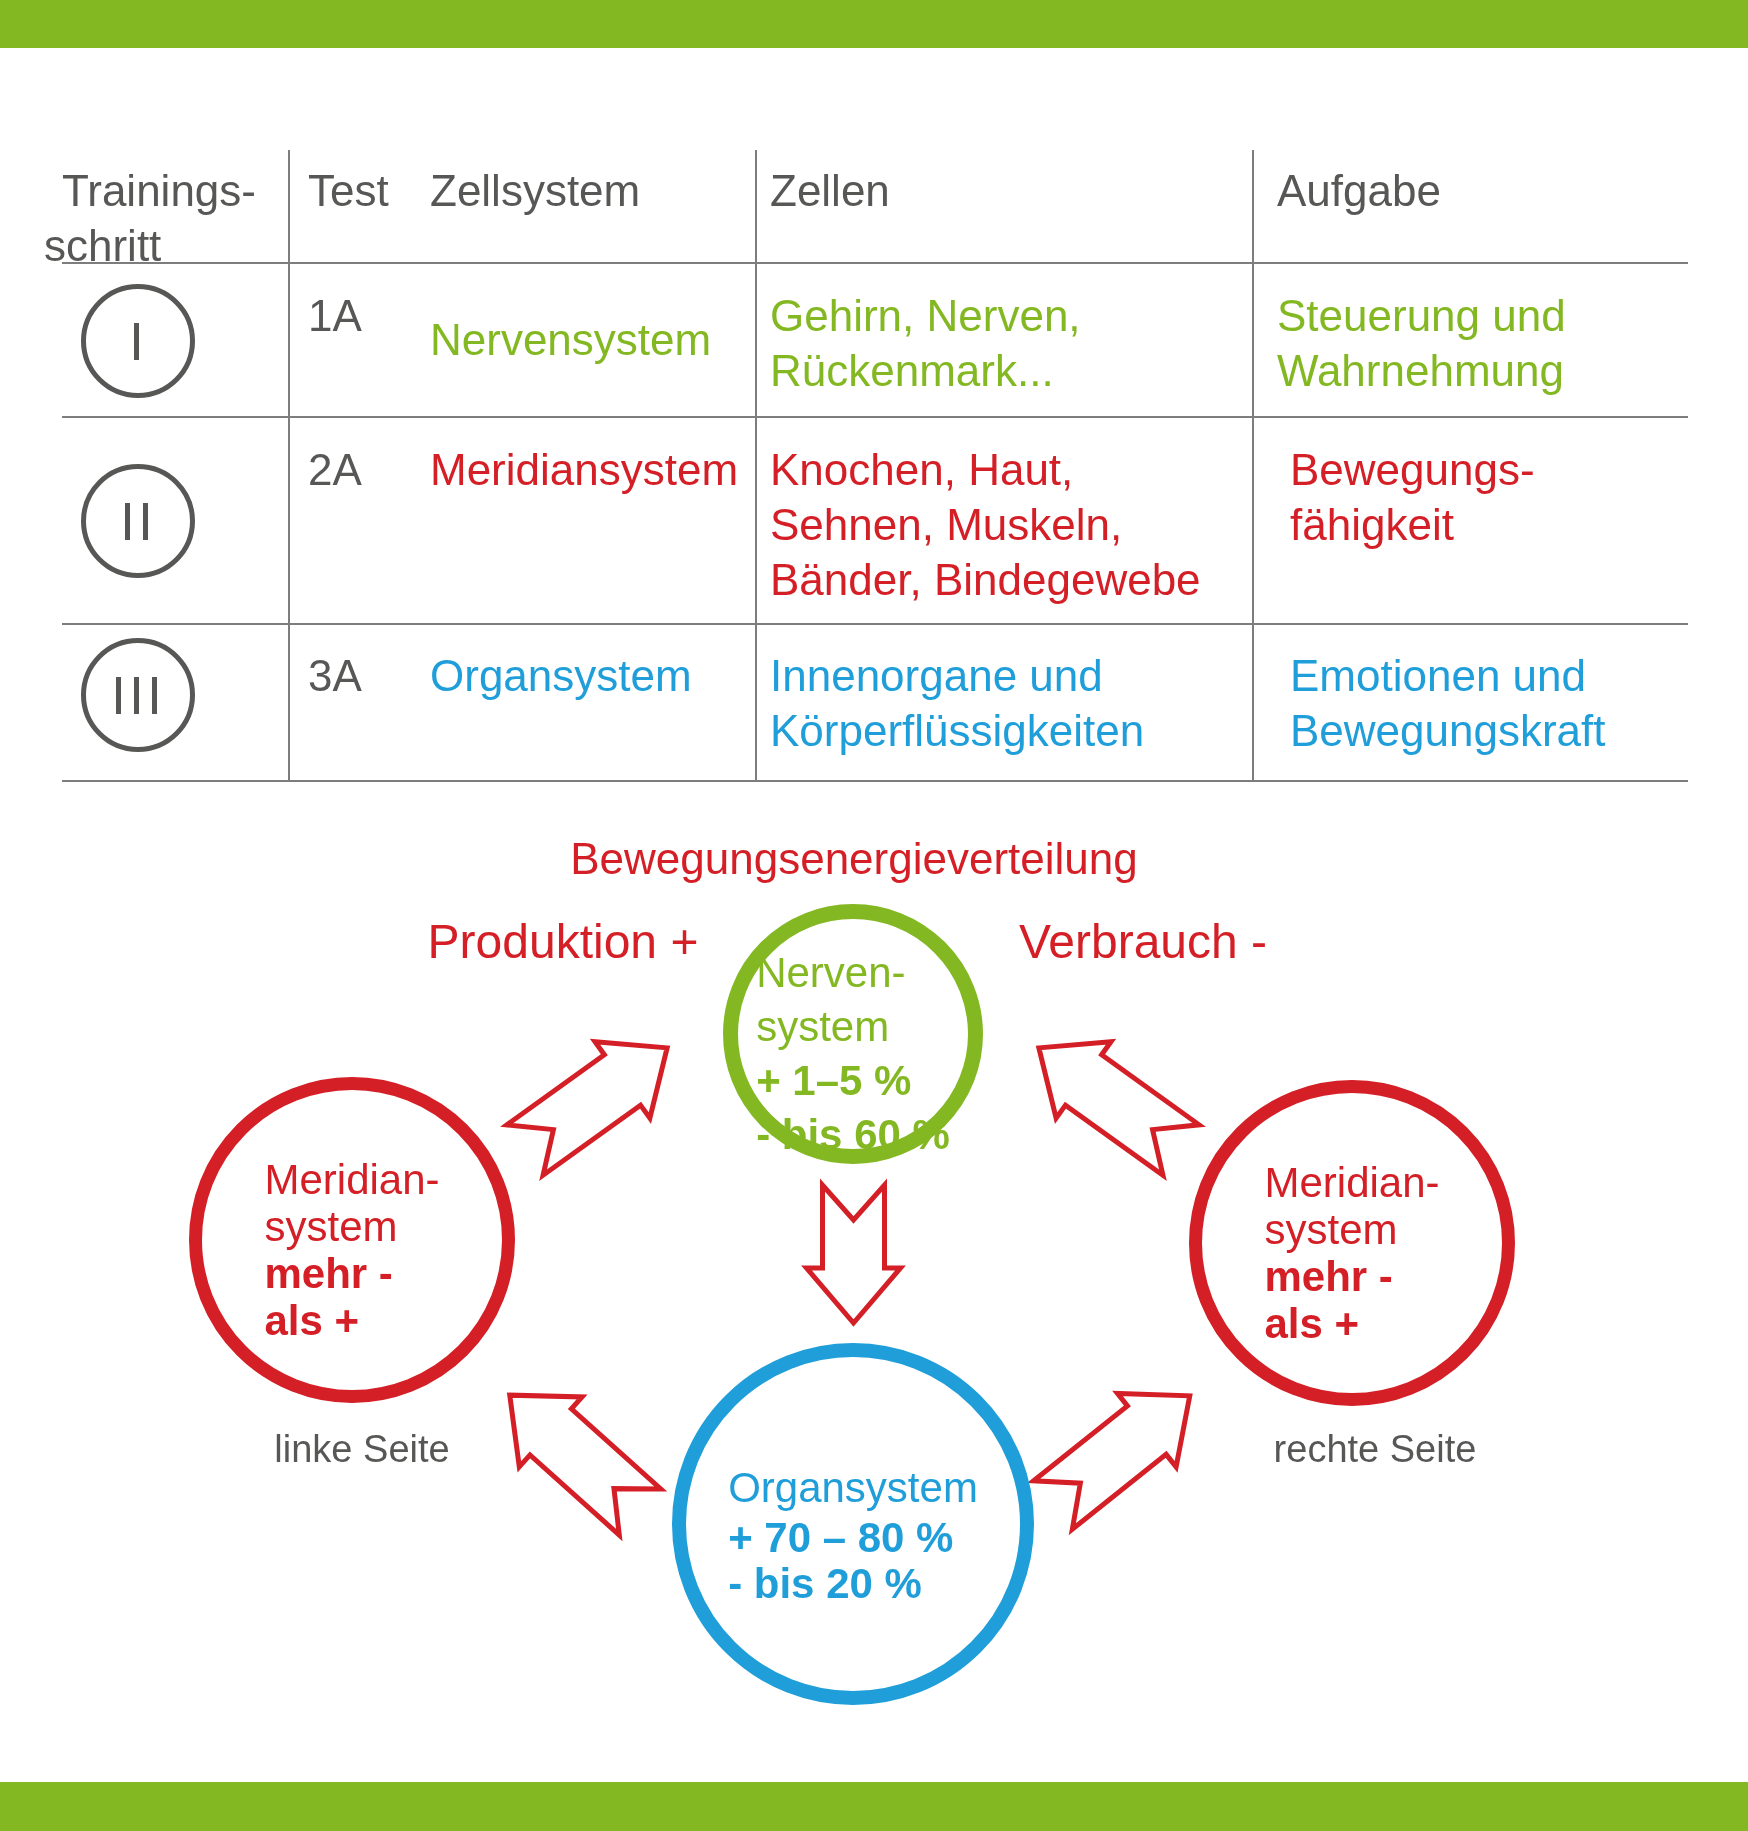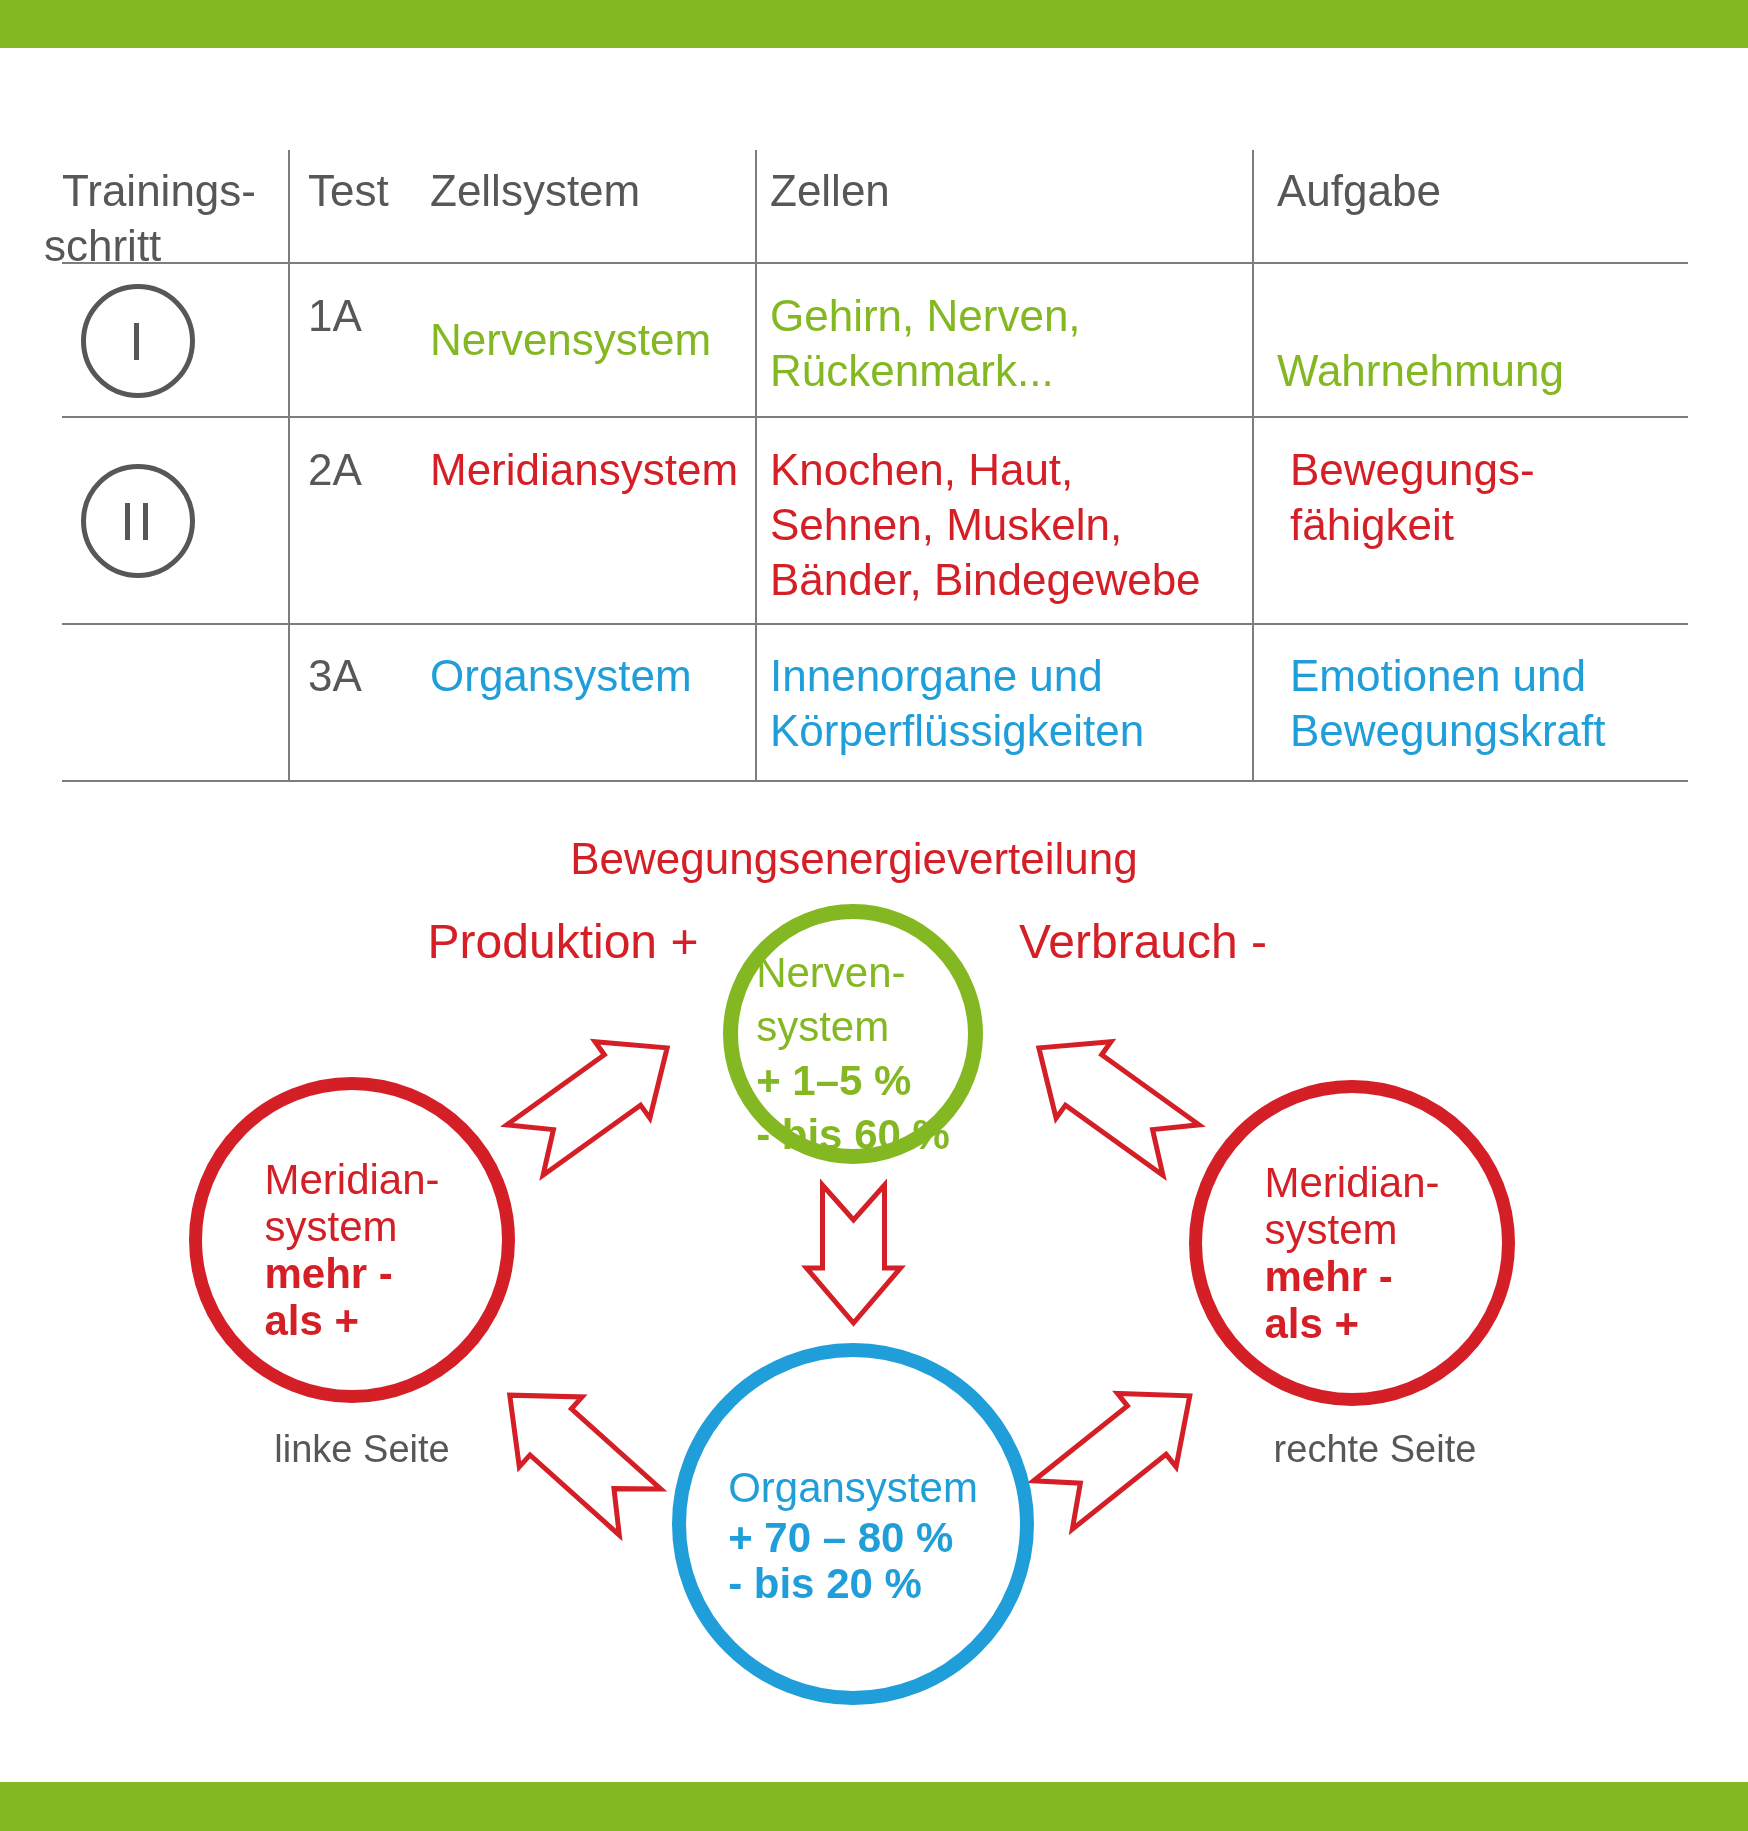--- a/index.html
+++ b/index.html
@@ -71,33 +71,37 @@
   <div class="th" style="left:770px;top:163px;">Zellen</div>
   <div class="th" style="left:1277px;top:163px;">Aufgabe</div>
 
   <div class="step-circle" style="top:284px;">
     <span>I</span>
   </div>
   <div class="cell" style="left:308px;top:288px;">1A</div>
   <div class="cell green-t" style="left:430px;top:288px;margin-top:24px;">Nervensystem</div>
   <div class="cell green-t" style="left:770px;top:288px;">Gehirn, Nerven,</div>
   <div class="cell green-t" style="left:770px;top:343px;">Rückenmark...</div>
+  <div class="cell green-t" style="left:1277px;top:288px;">Steuerung und</div>
   <div class="cell green-t" style="left:1277px;top:343px;">Wahrnehmung</div>
 
   <div class="step-circle" style="top:464px;">
     <span>II</span>
   </div>
   <div class="cell" style="left:308px;top:442px;">2A</div>
   <div class="cell red-t" style="left:430px;top:442px;">Meridiansystem</div>
   <div class="cell red-t" style="left:770px;top:442px;">Knochen, Haut,</div>
   <div class="cell red-t" style="left:770px;top:497px;">Sehnen, Muskeln,</div>
   <div class="cell red-t" style="left:770px;top:552px;">Bänder, Bindegewebe</div>
   <div class="cell red-t" style="left:1290px;top:442px;">Bewegungs-</div>
   <div class="cell red-t" style="left:1290px;top:497px;">fähigkeit</div>
 
+  <div class="step-circle" style="top:638px;">
+    <span>III</span>
+  </div>
   <div class="cell" style="left:308px;top:648px;">3A</div>
   <div class="cell blue-t" style="left:430px;top:648px;">Organsystem</div>
   <div class="cell blue-t" style="left:770px;top:648px;">Innenorgane und</div>
   <div class="cell blue-t" style="left:770px;top:703px;">Körperflüssigkeiten</div>
   <div class="cell blue-t" style="left:1290px;top:648px;">Emotionen und</div>
   <div class="cell blue-t" style="left:1290px;top:703px;">Bewegungskraft</div>
 
   <div class="diag-title">Bewegungsenergieverteilung</div>
   <div class="flow-label" style="left:363px;">Produktion +</div>
   <div class="flow-label" style="left:943px;">Verbrauch -</div>

